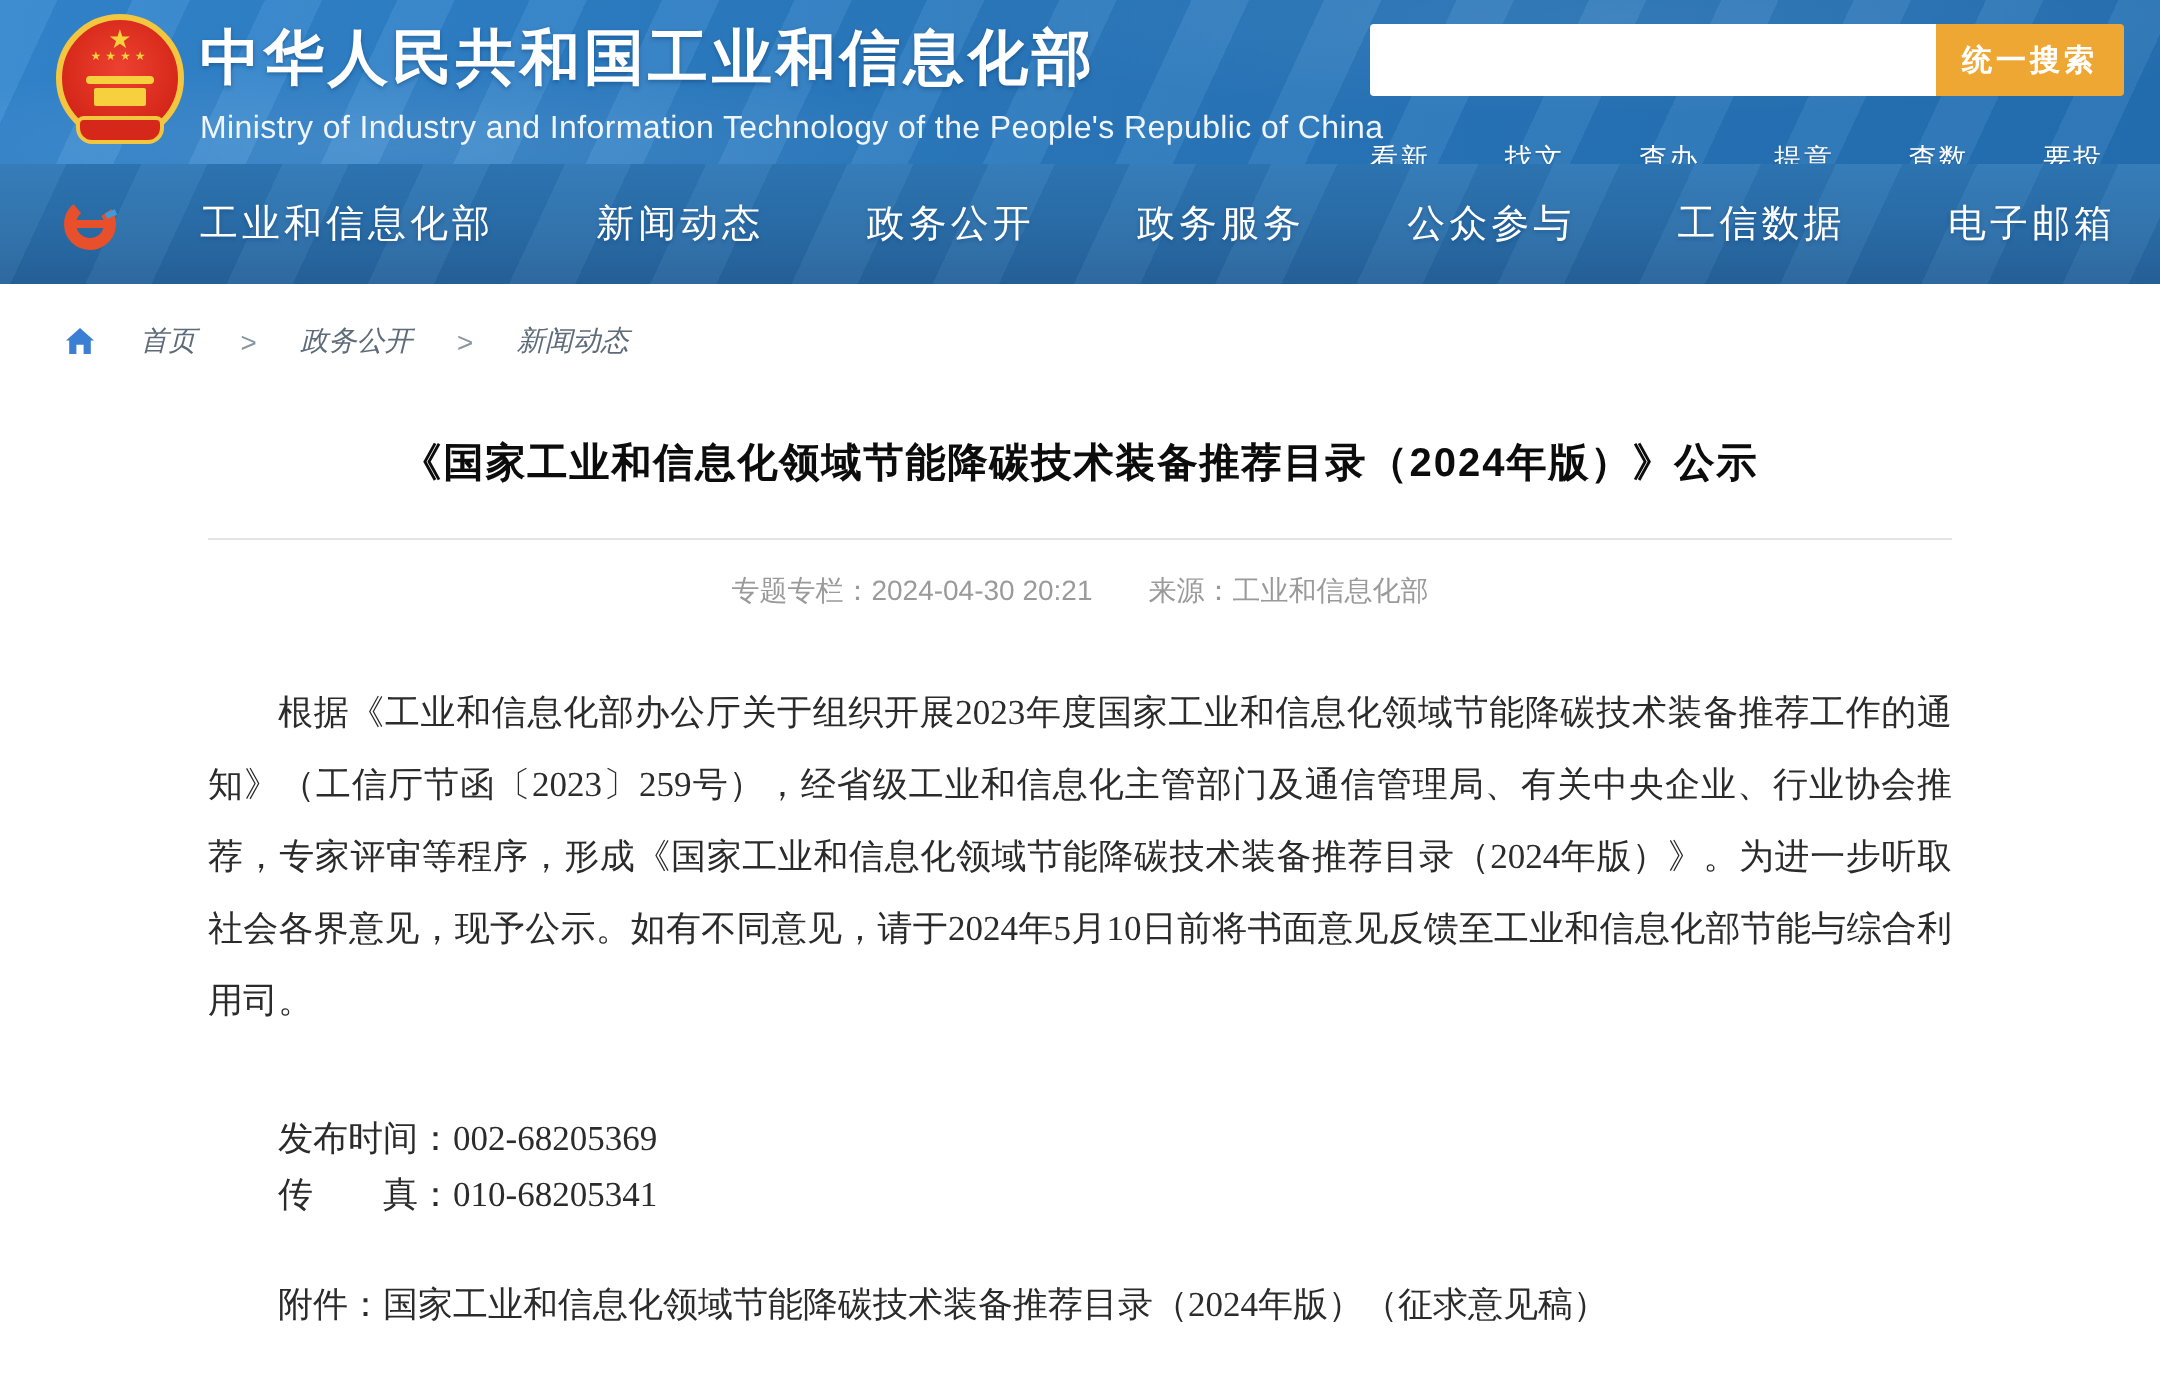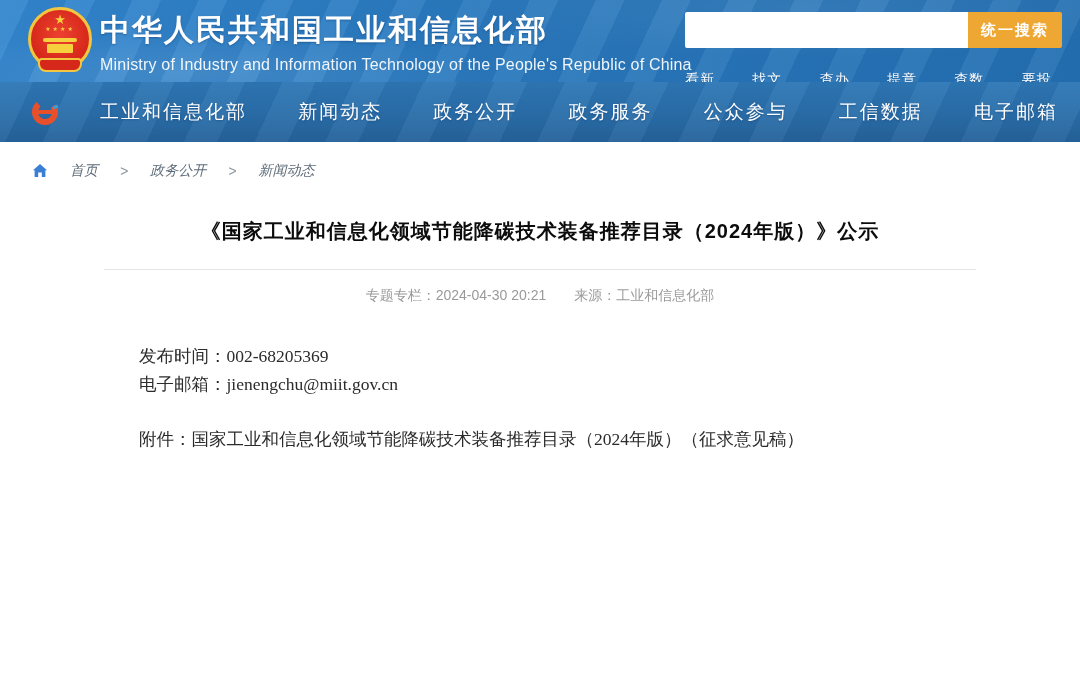--- a/index.html
+++ b/index.html
@@ -147,22 +147,23 @@
 </div>
 
 <div class="article">
   <h2 class="article-title">《国家工业和信息化领域节能降碳技术装备推荐目录（2024年版）》公示</h2>
   <hr class="title-rule">
   <div class="article-meta">
     <span>专题专栏：</span><span>2024-04-30 20:21</span><span class="meta-src">来源：</span><span>工业和信息化部</span>
   </div>
 
   <div class="article-body">
+    <p>根据《工业和信息化部办公厅关于组织开展2023年度国家工业和信息化领域节能降碳技术装备推荐工作的通知》（工信厅节函〔2023〕259号），经省级工业和信息化主管部门及通信管理局、有关中央企业、行业协会推荐，专家评审等程序，形成《国家工业和信息化领域节能降碳技术装备推荐目录（2024年版）》。为进一步听取社会各界意见，现予公示。如有不同意见，请于2024年5月10日前将书面意见反馈至工业和信息化部节能与综合利用司。</p>
 
     <div class="contact-block">
       <div class="contact-line"><span>发布时间：</span><span>002-68205369</span></div>
-      <div class="contact-line"><span>电子邮箱：</span><span>jienengchu@miit.gov.cn</span></div>
+      <div class="contact-line"><span>传　　真：</span><span>010-68205341</span></div>
     </div>
 
     <div class="attachment-line">附件：国家工业和信息化领域节能降碳技术装备推荐目录（2024年版）（征求意见稿）</div>
 
   </div>
 </div>
 
 </body></html>

